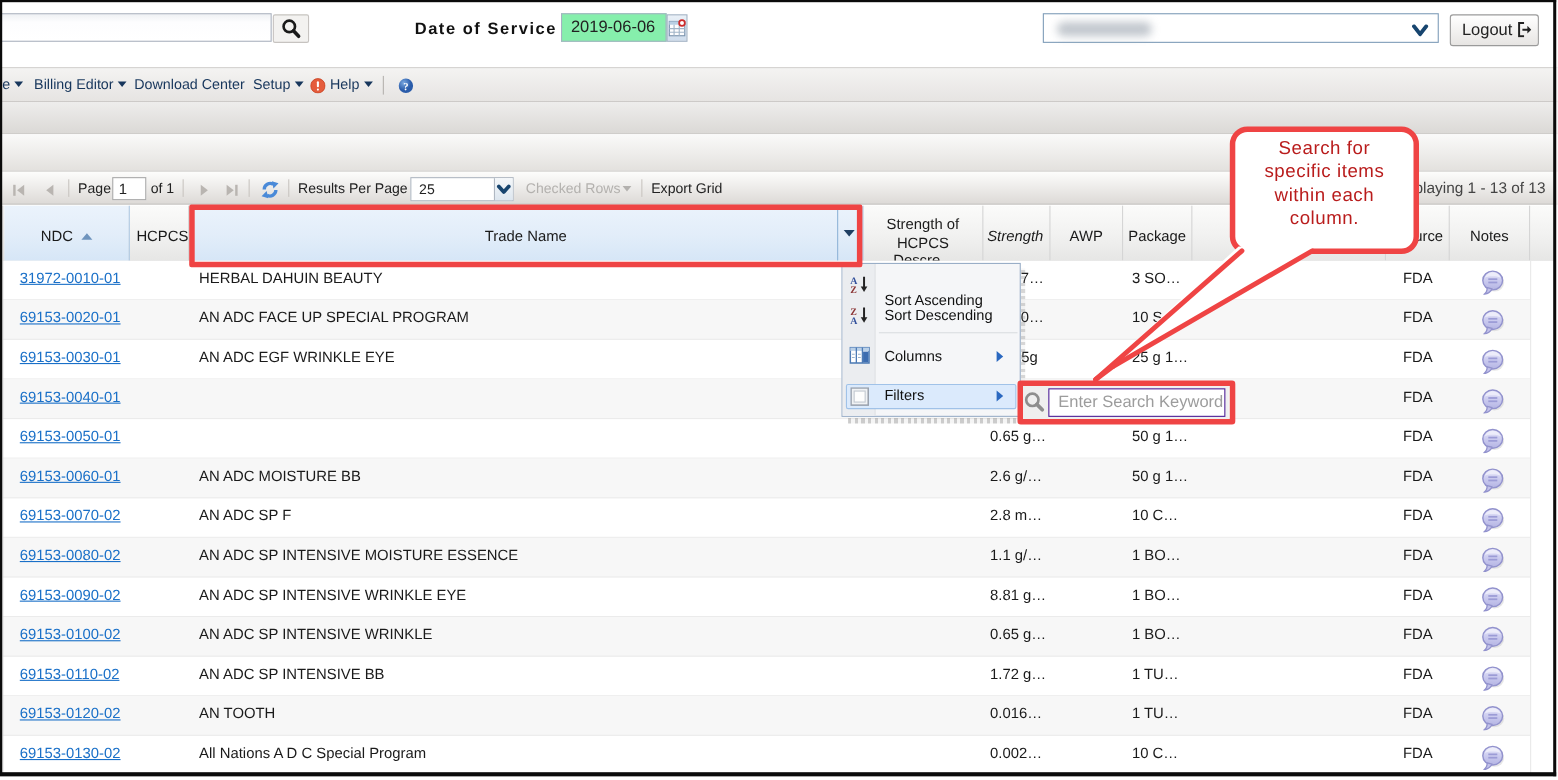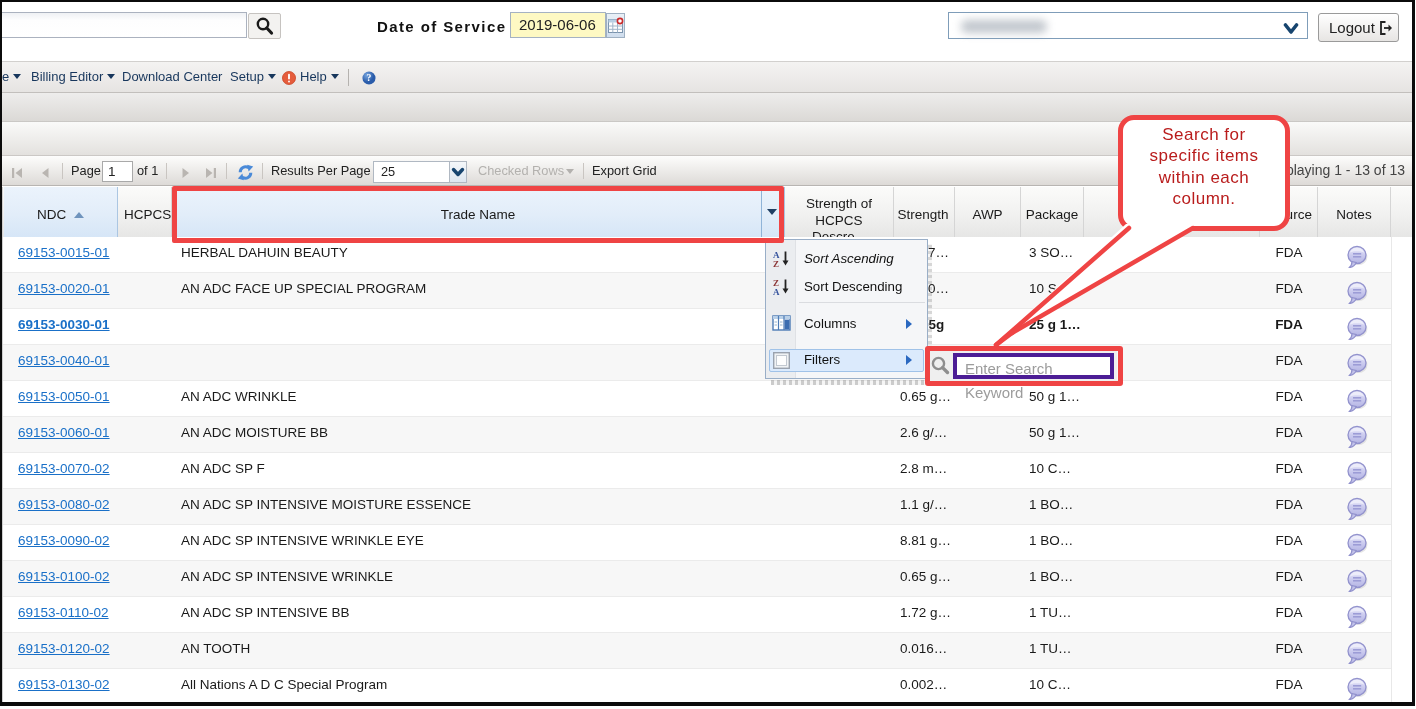--- a/index.html
+++ b/index.html
@@ -5,21 +5,21 @@
 * { margin:0; padding:0; box-sizing:border-box; }
 html,body { width:1416px; height:709px; background:#fff; overflow:hidden; }
 body { font-family:"Liberation Sans", sans-serif; }
 #page { position:absolute; left:0; top:0; width:1416px; height:709px; background:#fff; overflow:hidden; }
 
 .fr { position:absolute; background:#0b0b0b; z-index:30; }
 
 #topsearch { position:absolute; left:-42px; top:12px; width:289px; height:26px; border:1px solid #abb2bf; background:linear-gradient(#eff1f4 0%, #fdfdfe 30%, #ffffff 100%); }
 #searchbtn { position:absolute; left:248px; top:13px; width:33px; height:26px; border:1px solid #c6c3c0; background:#f3f2f0; border-radius:2px; }
 #doslabel { position:absolute; left:377px; top:18px; font-size:15px; font-weight:bold; color:#111; letter-spacing:1.4px; }
-#dosinput { position:absolute; left:510px; top:12px; width:96px; height:26px; border:1px solid #a5b2c2; background:#fef9c3; font-size:15px; color:#222; line-height:24px; padding-left:8px; }
+#dosinput { position:absolute; left:510px; top:12px; width:96px; height:26px; border:1px solid #a5b2c2; background:#86efac; font-size:15px; color:#222; line-height:24px; padding-left:8px; }
 #calbtn { position:absolute; left:606px; top:13px; width:19px; height:25px; border:1px solid #9fb0c2; background:linear-gradient(#e9f0f7,#cfdded); }
 #combo { position:absolute; left:948px; top:12px; width:360px; height:27px; border:1px solid #7f9db9; background:#fff; }
 #comboblur { position:absolute; left:12px; top:7px; width:86px; height:13px; background:#8f99a5; border-radius:6px; filter:blur(4px); opacity:0.55; }
 #combochev { position:absolute; right:8px; top:8px; }
 #logout { position:absolute; left:1318px; top:13px; width:81px; height:29px; border:1px solid #9a9a9a; border-radius:3px; background:linear-gradient(#ffffff,#e7e5e3); font-size:15px; color:#222; line-height:27px; text-align:left; padding-left:10px; }
 
 #menubar { position:absolute; left:0; top:61px; width:1416px; height:32px; background:linear-gradient(#f4f3f2,#e6e4e2); border-top:1px solid #d2d0ce; border-bottom:1px solid #c2bfbc; }
 .mitem { position:absolute; top:0; height:30px; line-height:30px; font-size:13px; color:#17365c; white-space:nowrap; }
 .mitem svg { display:block; }
 .dcar { display:inline-block; width:0; height:0; border-left:4.5px solid transparent; border-right:4.5px solid transparent; border-top:5px solid #17365c; margin-left:4px; vertical-align:2px; }
@@ -54,21 +54,21 @@
 
 #menupop { position:absolute; left:765px; top:239px; width:163px; height:140px; background:#f5f6f8; border:1px solid #99aec7; z-index:5; }
 #menugut { position:absolute; left:0; top:0; width:30px; height:138px; background:#ebedf0; border-right:1px solid #dfe1e5; }
 .pitem { position:absolute; left:38px; height:20px; line-height:20px; font-size:13.3px; color:#111; white-space:nowrap; }
 .picon { position:absolute; left:6px; }
 .subarr { position:absolute; left:140px; width:0; height:0; border-top:5px solid transparent; border-bottom:5px solid transparent; border-left:6px solid #2a68c0; }
 #mshadowb { position:absolute; left:771px; top:380px; width:162px; height:5px; background:repeating-linear-gradient(90deg, rgba(120,120,120,0.38) 0 3px, rgba(160,160,160,0.10) 3px 6px); z-index:4; }
 #mshadowr { position:absolute; left:928px; top:244px; width:4px; height:136px; background:repeating-linear-gradient(0deg, rgba(120,120,120,0.30) 0 3px, rgba(160,160,160,0.08) 3px 6px); z-index:4; }
 
 #fpanel { position:absolute; left:929px; top:351px; width:188px; height:30px; background:#efefef; z-index:5; }
-#finput { position:absolute; left:24px; top:2px; width:161px; height:26px; border:4px solid #4c1d95; background:#fff; font-size:15px; color:#9c9c9c; line-height:24px; padding-left:8px; }
+#finput { position:absolute; left:24px; top:2px; width:161px; height:26px; border:1px solid #4c1d95; background:#fff; font-size:15px; color:#9c9c9c; line-height:24px; padding-left:8px; }
 
 .redbox { position:absolute; border:5px solid #ef4444; z-index:6; }
 #callout { position:absolute; left:1118px; top:115px; width:172px; height:116px; background:#fff; border:5px solid #ef4444; border-radius:16px; z-index:7; font-size:17px; color:#b91c1c; text-align:center; line-height:21.3px; padding-top:4px; letter-spacing:0.5px; }
 #tailsvg { position:absolute; left:0; top:0; width:1416px; height:709px; z-index:8; pointer-events:none; }
 </style>
 </head>
 <body>
 <div id="page">
 
   <div id="topsearch"></div>
@@ -179,21 +179,21 @@
     <div class="hcell" style="left:116px; width:54px;">
         <span class="hlab" style="text-indent:6px;">HCPCS</span>
       </div>
     <div class="hcell hblue" style="left:170px; width:613px;">
         <span class="hlab">Trade Name</span>
       <div style="position:absolute; right:2px; top:0; width:21px; height:50px; border-left:1px solid #90b4d8;">
           <span style="position:absolute; left:5px; top:22px; width:0; height:0; border-left:5.5px solid transparent; border-right:5.5px solid transparent; border-top:6px solid #1f3f63;"></span>
         </div>
     </div>
     <div class="hcell" style="left:783px; width:109px; line-height:16.5px; padding-top:9px; overflow:hidden;">Strength of<br>HCPCS<br>Descre...</div>
-    <div class="hcell" style="left:890px; width:63px;">
+    <div class="hcell" style="left:890px; width:63px;font-style:italic;">
         <span class="hlab">Strength</span>
       </div>
     <div class="hcell" style="left:953px; width:66px;">
         <span class="hlab">AWP</span>
       </div>
     <div class="hcell" style="left:1019px; width:63px;">
         <span class="hlab">Package</span>
       </div>
     <div class="hcell" style="left:1082px; width:176px;">
         <span class="hlab"></span>
@@ -201,21 +201,21 @@
     <div class="hcell" style="left:1258px; width:58px;">
         <span class="hlab" style="text-indent:4px;">Source</span>
       </div>
     <div class="hcell" style="left:1316px; width:73px;">
         <span class="hlab">Notes</span>
       </div>
   </div>
 
   <div id="rows">
       <div class="row" style="top:0px;">
-        <div class="cell ndc">69153-0015-01</div>
+        <div class="cell ndc">31972-0010-01</div>
         <div class="cell tn">HERBAL DAHUIN BEAUTY</div>
         <div class="cell" style="left:926px;">7…</div>
         <div class="cell pkg">3 SO…</div>
         <div class="cell src">FDA</div>
         <div class="cell notes"><svg width="24" height="26" viewBox="0 0 24 26">
             <defs>
               <linearGradient id="bg" x1="0" y1="0" x2="0" y2="1">
                 <stop offset="0" stop-color="#e9e9f9"></stop>
                 <stop offset="0.55" stop-color="#c9c9ee"></stop>
                 <stop offset="1" stop-color="#b4b4e3"></stop>
@@ -244,22 +244,23 @@
               </linearGradient>
             </defs>
             <ellipse cx="12.6" cy="14.9" rx="8.8" ry="8.2" fill="#bdbdbd" opacity="0.38"></ellipse>
             <ellipse cx="11" cy="13" rx="9" ry="8.5" fill="url(#bg)" stroke="#9292cd" stroke-width="1.3"></ellipse>
             <path d="M6 19.5 C6 22.5 5 24.3 3 25.7 C6.6 25.2 9.2 23.2 10.4 20.6 Z" fill="#c2c2ea" stroke="#9292cd" stroke-width="1.2" stroke-linejoin="round"></path>
             <path d="M3.8 10.5 C5 7.5 7.8 5.8 11 5.8 C14.2 5.8 17 7.5 18.2 10.5 C14 8.8 8 8.8 3.8 10.5 Z" fill="#ededfa" opacity="0.95"></path>
             <rect x="7" y="11" width="8.2" height="1.6" fill="#9c9cd6"></rect>
             <rect x="7" y="14" width="8.2" height="1.6" fill="#9c9cd6"></rect>
           </svg></div>
       </div>
-      <div class="row" style="top:72px;font-weight:bold;">
+      <div class="row" style="top:72px;">
         <div class="cell ndc">69153-0030-01</div>
+        <div class="cell tn">AN ADC EGF WRINKLE EYE</div>
         <div class="cell" style="left:919px;">25g</div>
         <div class="cell pkg">25 g 1…</div>
         <div class="cell src">FDA</div>
         <div class="cell notes"><svg width="24" height="26" viewBox="0 0 24 26">
             <defs>
               <linearGradient id="bg" x1="0" y1="0" x2="0" y2="1">
                 <stop offset="0" stop-color="#e9e9f9"></stop>
                 <stop offset="0.55" stop-color="#c9c9ee"></stop>
                 <stop offset="1" stop-color="#b4b4e3"></stop>
               </linearGradient>
@@ -286,21 +287,20 @@
             <ellipse cx="12.6" cy="14.9" rx="8.8" ry="8.2" fill="#bdbdbd" opacity="0.38"></ellipse>
             <ellipse cx="11" cy="13" rx="9" ry="8.5" fill="url(#bg)" stroke="#9292cd" stroke-width="1.3"></ellipse>
             <path d="M6 19.5 C6 22.5 5 24.3 3 25.7 C6.6 25.2 9.2 23.2 10.4 20.6 Z" fill="#c2c2ea" stroke="#9292cd" stroke-width="1.2" stroke-linejoin="round"></path>
             <path d="M3.8 10.5 C5 7.5 7.8 5.8 11 5.8 C14.2 5.8 17 7.5 18.2 10.5 C14 8.8 8 8.8 3.8 10.5 Z" fill="#ededfa" opacity="0.95"></path>
             <rect x="7" y="11" width="8.2" height="1.6" fill="#9c9cd6"></rect>
             <rect x="7" y="14" width="8.2" height="1.6" fill="#9c9cd6"></rect>
           </svg></div>
       </div>
       <div class="row" style="top:144px;">
         <div class="cell ndc">69153-0050-01</div>
-        <div class="cell tn">AN ADC WRINKLE</div>
         <div class="cell str">0.65 g…</div>
         <div class="cell pkg">50 g 1…</div>
         <div class="cell src">FDA</div>
         <div class="cell notes"><svg width="24" height="26" viewBox="0 0 24 26">
             <defs>
               <linearGradient id="bg" x1="0" y1="0" x2="0" y2="1">
                 <stop offset="0" stop-color="#e9e9f9"></stop>
                 <stop offset="0.55" stop-color="#c9c9ee"></stop>
                 <stop offset="1" stop-color="#b4b4e3"></stop>
               </linearGradient>
@@ -494,21 +494,21 @@
   <div style="position:absolute; left:2px; top:187px; width:1px; height:518px; background:#cfcfcf; z-index:3;"></div>
 
   <div id="menupop">
     <div id="menugut"></div>
     <div class="picon" style="top:10px;"><svg width="19" height="17" viewBox="0 0 19 17">
           <text x="1" y="8" font-size="9" font-weight="bold" fill="#33519c" font-family="Liberation Serif, serif">A</text>
           <text x="1" y="16.5" font-size="9" font-weight="bold" fill="#8b3535" font-family="Liberation Serif, serif">Z</text>
           <line x1="13.5" y1="1.5" x2="13.5" y2="12" stroke="#222" stroke-width="1.8"></line>
           <path d="M10.5 10.5 L13.5 15.5 L16.5 10.5 Z" fill="#222"></path>
         </svg></div>
-    <div class="pitem" style="top:9px;font-style:italic;">Sort Ascending</div>
+    <div class="pitem" style="top:23px;">Sort Ascending</div>
     <div class="picon" style="top:38px;"><svg width="19" height="17" viewBox="0 0 19 17">
           <text x="1" y="8" font-size="9" font-weight="bold" fill="#8b3535" font-family="Liberation Serif, serif">Z</text>
           <text x="1" y="16.5" font-size="9" font-weight="bold" fill="#33519c" font-family="Liberation Serif, serif">A</text>
           <line x1="13.5" y1="1.5" x2="13.5" y2="12" stroke="#222" stroke-width="1.8"></line>
           <path d="M10.5 10.5 L13.5 15.5 L16.5 10.5 Z" fill="#222"></path>
         </svg></div>
     <div class="pitem" style="top:37px;">Sort Descending</div>
     <div style="position:absolute; left:33px; top:62px; width:126px; height:1px; background:#dadce0;"></div>
     <div class="picon" style="top:75px;"><svg width="19" height="16" viewBox="0 0 19 16">
           <rect x="1" y="1" width="17" height="14" fill="#fff" stroke="#4d7bb5" stroke-width="1.4"></rect>

